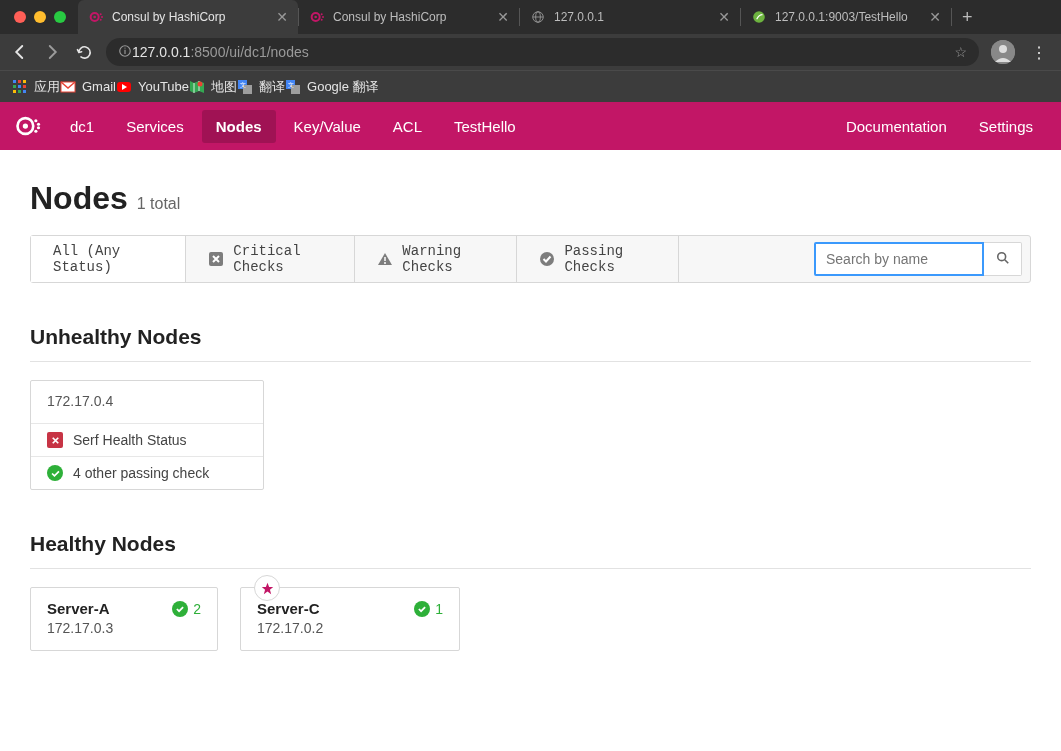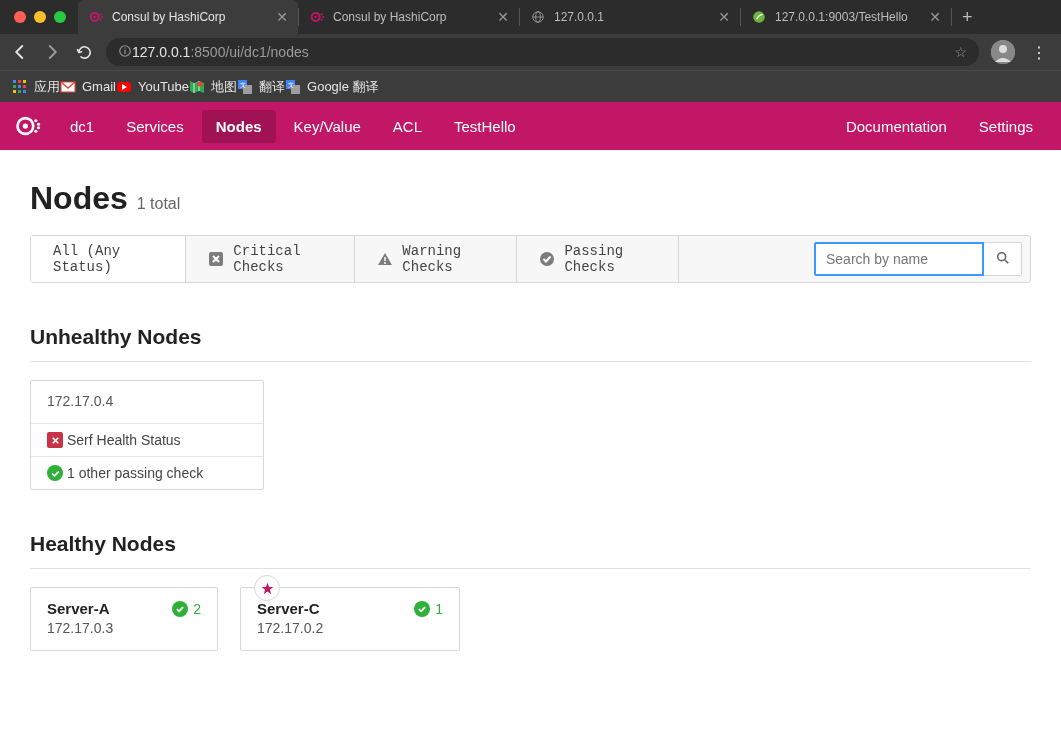--- a/index.html
+++ b/index.html
@@ -56,21 +56,21 @@
     
     .section-title { font-size: 21px; font-weight: 600; color: #222; margin-bottom: 12px; }
     .section-divider { border: none; border-top: 1px solid #e2e2e2; margin-bottom: 18px; }
     
     .node-grid { display: flex; gap: 22px; margin-bottom: 42px; flex-wrap: wrap; }
     .node-card { border: 1px solid #d7d7d7; border-radius: 2px; width: 234px; background: #fff; cursor: pointer; position: relative; }
     .node-head { padding: 12px 16px 14px 16px; }
     .node-name { font-size: 15px; font-weight: 600; color: #222; margin-bottom: 3px; display: flex; align-items: center; justify-content: space-between; }
     .node-ip { font-size: 14px; color: #555; }
     .node-checks { border-top: 1px solid #e7e7e7; }
-    .check-row { display: flex; align-items: center; gap: 4px; padding: 8px 16px; font-size: 14px; color: #444; border-bottom: 1px solid #e7e7e7; }
+    .check-row { display: flex; align-items: center; gap: 10px; padding: 8px 16px; font-size: 14px; color: #444; border-bottom: 1px solid #e7e7e7; }
     .check-row:last-child { border-bottom: none; }
     .status-icon { width: 16px; height: 16px; border-radius: 3px; display: inline-flex; align-items: center; justify-content: center; flex-shrink: 0; }
     .status-critical { background: #c73445; border-radius: 2px; }
     .status-passing-circle { width: 16px; height: 16px; border-radius: 50%; background: #2eb039; display: inline-flex; align-items: center; justify-content: center; flex-shrink: 0; }
     .pass-count { color: #2eb039; font-size: 14px; font-weight: 500; display: flex; align-items: center; gap: 5px; }
     .star-badge { position: absolute; top: -13px; left: 13px; width: 26px; height: 26px; border: 1px solid #d7d7d7; border-radius: 50%; background: #fff; display: flex; align-items: center; justify-content: center; }
     .filter-spacer { flex: 0 1 120px; }
   </style>
 </head>
 <body>
@@ -334,21 +334,21 @@
               </svg>
           </span>
           <span>Serf Health Status</span>
         </div>
         <div class="check-row">
           <span class="status-passing-circle">
             <svg viewBox="0 0 16 16" width="11" height="11">
                 <path d="M3 8 L6.5 11.5 L13 5" stroke="#fff" stroke-width="2.5" fill="none"></path>
               </svg>
           </span>
-          <span>1 other passing check</span>
+          <span>4 other passing check</span>
         </div>
       </div>
     </div>
   </div>
 
   <h2 class="section-title">Healthy Nodes</h2>
   <hr class="section-divider">
 
   <div class="node-grid">
     <div class="node-card" style="width:188px">

